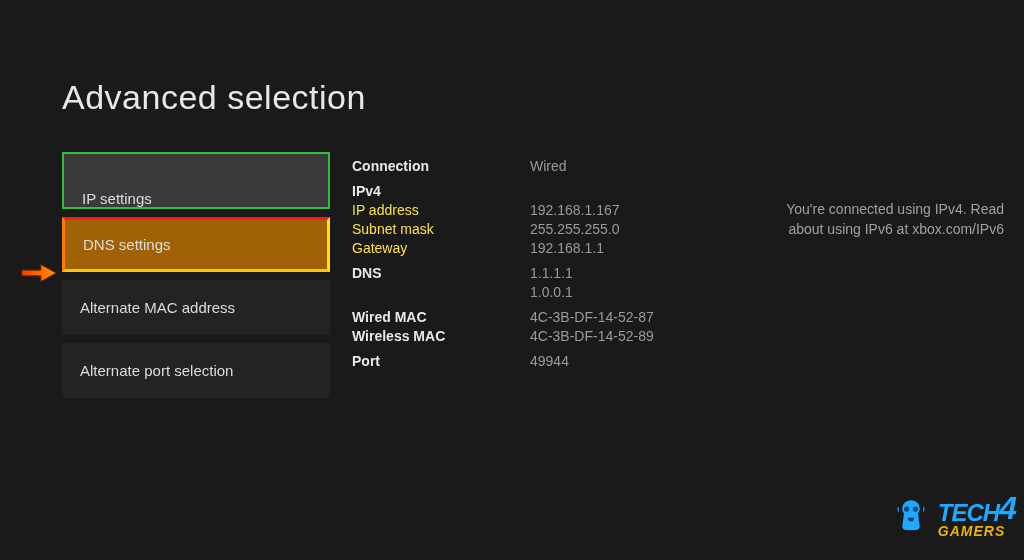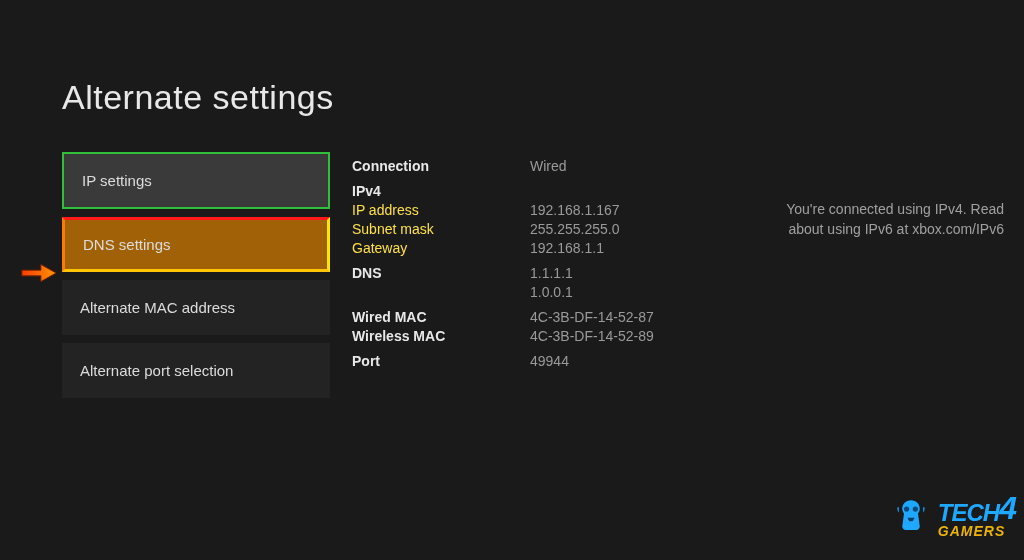--- a/index.html
+++ b/index.html
@@ -33,20 +33,21 @@
     font-size: 15px;
     color: #dcdcdc;
     margin-bottom: 8px;
     background: #232323;
     cursor: pointer;
   }
   .menu-item.selected {
     background: #3a3a3a;
     border: 2px solid #2fbf3a;
     height: 57px;
+    align-items: flex-end;
   }
   .menu-item.highlighted {
     border-top: 3px solid #ff1a1a;
     border-left: 3px solid #ff7a00;
     border-right: 3px solid #ffe600;
     border-bottom: 3px solid #ffc400;
     background: #a16207;
     position: relative;
   }
   .arrow-indicator {
@@ -103,21 +104,21 @@
     letter-spacing: -1px;
   }
   .brand-tech { color: #1fa8ff; font-size: 24px; }
   .brand-4 { color: #1fa8ff; font-size: 32px; position: relative; top: -2px; }
   .brand-gamers { color: #eab308; font-size: 14px; letter-spacing: 1px; display: block; margin-top: -6px; }
   .brand-icon { width: 42px; height: 42px; }
 </style>
 </head>
 <body>
 
-<h1 class="page-title">Alternate settings</h1>
+<h1 class="page-title">Advanced selection</h1>
 
 <div class="menu">
   <div class="menu-item selected">
     <span>IP settings</span>
   </div>
   <div class="menu-item highlighted">
     <span>DNS settings</span>
   </div>
   <div class="menu-item">
     <span>Alternate MAC address</span>

